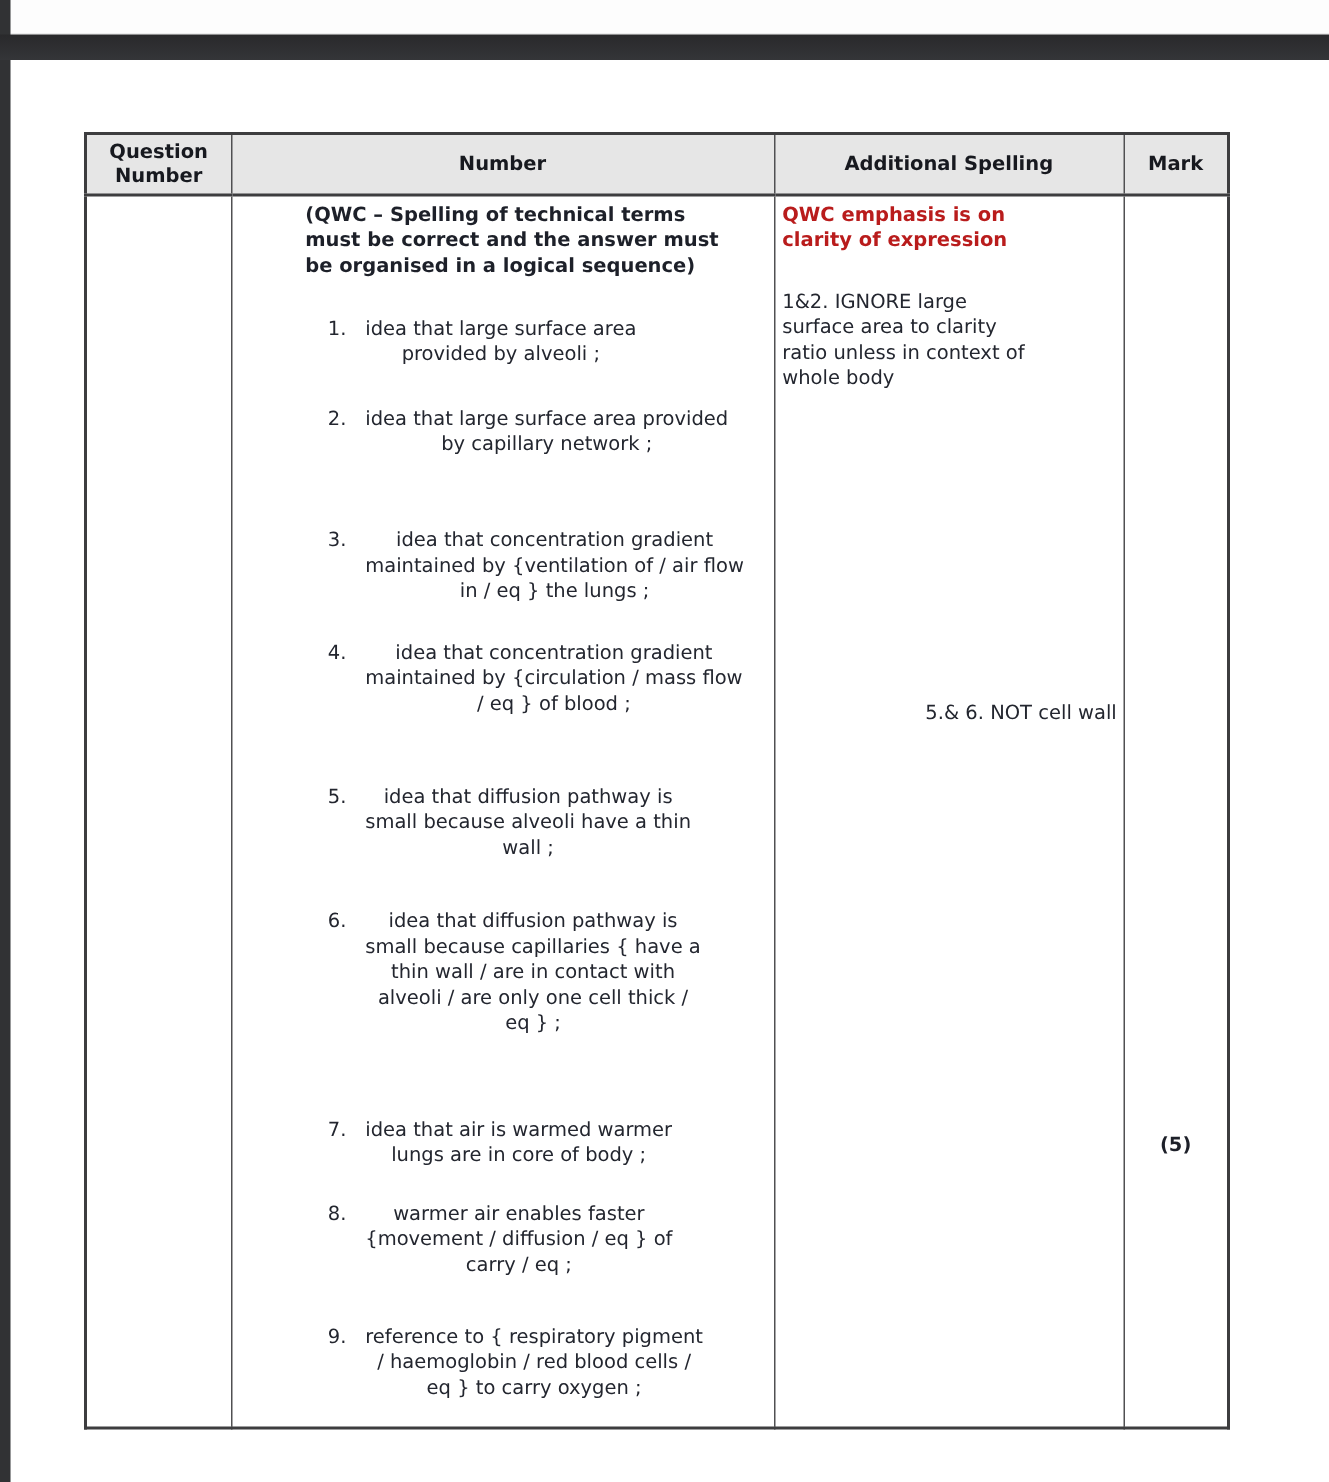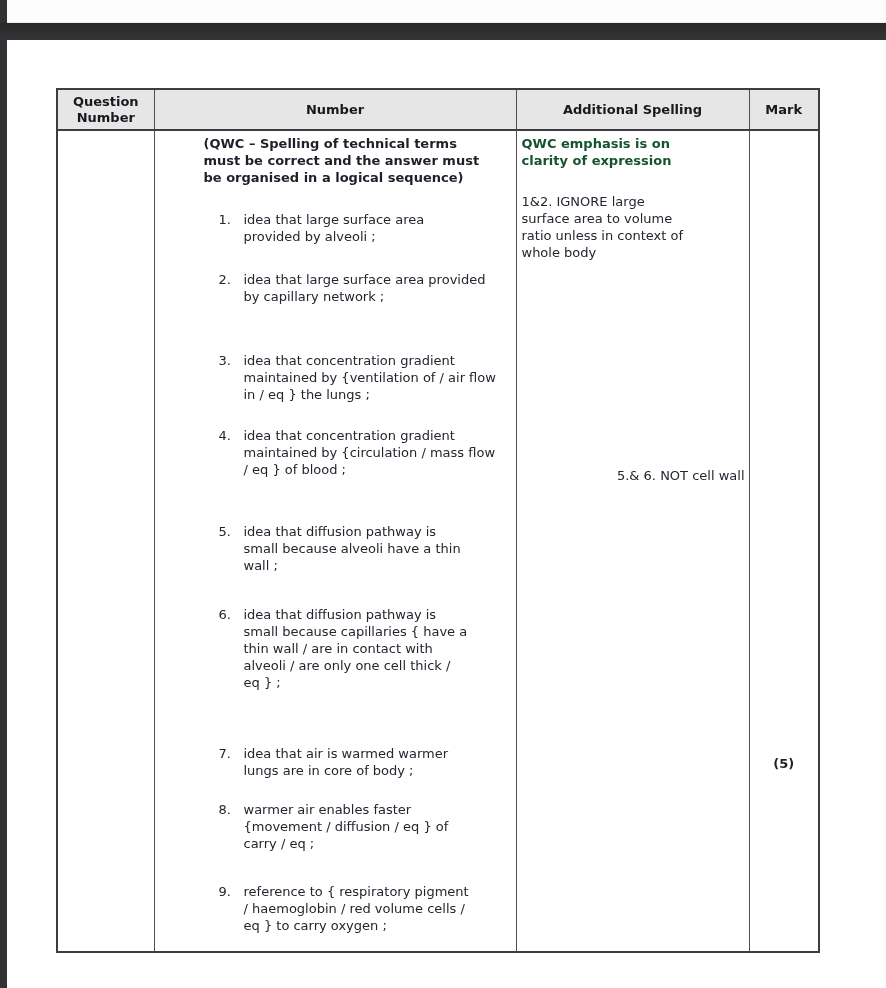--- a/index.html
+++ b/index.html
@@ -87,37 +87,37 @@
     font-weight: bold;
     white-space: pre-line;
     color: #1d2029;
   }
   .items-list { padding-left: 15px; }
   .answer-item { display: flex; }
   .answer-item .num {
     flex: 0 0 25px;
     width: 25px;
   }
-  .answer-item .text { white-space: pre-line; }
+  .answer-item .text { white-space: pre-line; text-align: center; }
   .answer-item:nth-child(1) { margin-top: 25px; }
   .answer-item:nth-child(2) { margin-top: 26px; }
   .answer-item:nth-child(3) { margin-top: 47px; }
   .answer-item:nth-child(4) { margin-top: 24px; }
   .answer-item:nth-child(5) { margin-top: 45px; }
   .answer-item:nth-child(6) { margin-top: 32px; }
   .answer-item:nth-child(7) { margin-top: 54px; }
   .answer-item:nth-child(8) { margin-top: 22px; }
   .answer-item:nth-child(9) { margin-top: 31px; }
 
   
   .guidance-cell { padding: 4px 4px 0 5px; }
   .g-qwc {
     font-weight: bold;
     white-space: pre-line;
-    color: #14532d;
+    color: #b91c1c;
   }
   .g-note-12 { margin-top: 24px; white-space: pre-line; }
   .g-note-56 { margin-top: 206px; white-space: pre-line; text-align: right; }
   .g-bold { font-weight: normal; }
 
   
   .mark-cell-inner {
     margin-top: 624px;
     text-align: center;
     font-weight: bold;
@@ -201,33 +201,33 @@
               </div>
               <div class="answer-item">
                 <span class="num">8.</span>
                 <span class="text">warmer air enables faster
 {movement / diffusion / eq } of
 carry / eq ;</span>
               </div>
               <div class="answer-item">
                 <span class="num">9.</span>
                 <span class="text">reference to { respiratory pigment
-/ haemoglobin / red volume cells /
+/ haemoglobin / red blood cells /
 eq } to carry oxygen ;</span>
               </div>
             </div>
           </div>
         </td>
 
         <td>
           <div class="guidance-cell">
             <div class="g-qwc">QWC emphasis is on
 clarity of expression</div>
             <div class="g-note-12"><span>1&amp;2. </span><span class="g-bold">IGNORE</span><span> large
-surface area to volume
+surface area to clarity
 ratio unless in context of
 whole body</span></div>
             <div class="g-note-56"><span>5.&amp; 6. </span><span class="g-bold">NOT</span><span> cell wall</span></div>
           </div>
         </td>
 
         <td>
           <div class="mark-cell-inner">(5)</div>
         </td>
       </tr>

